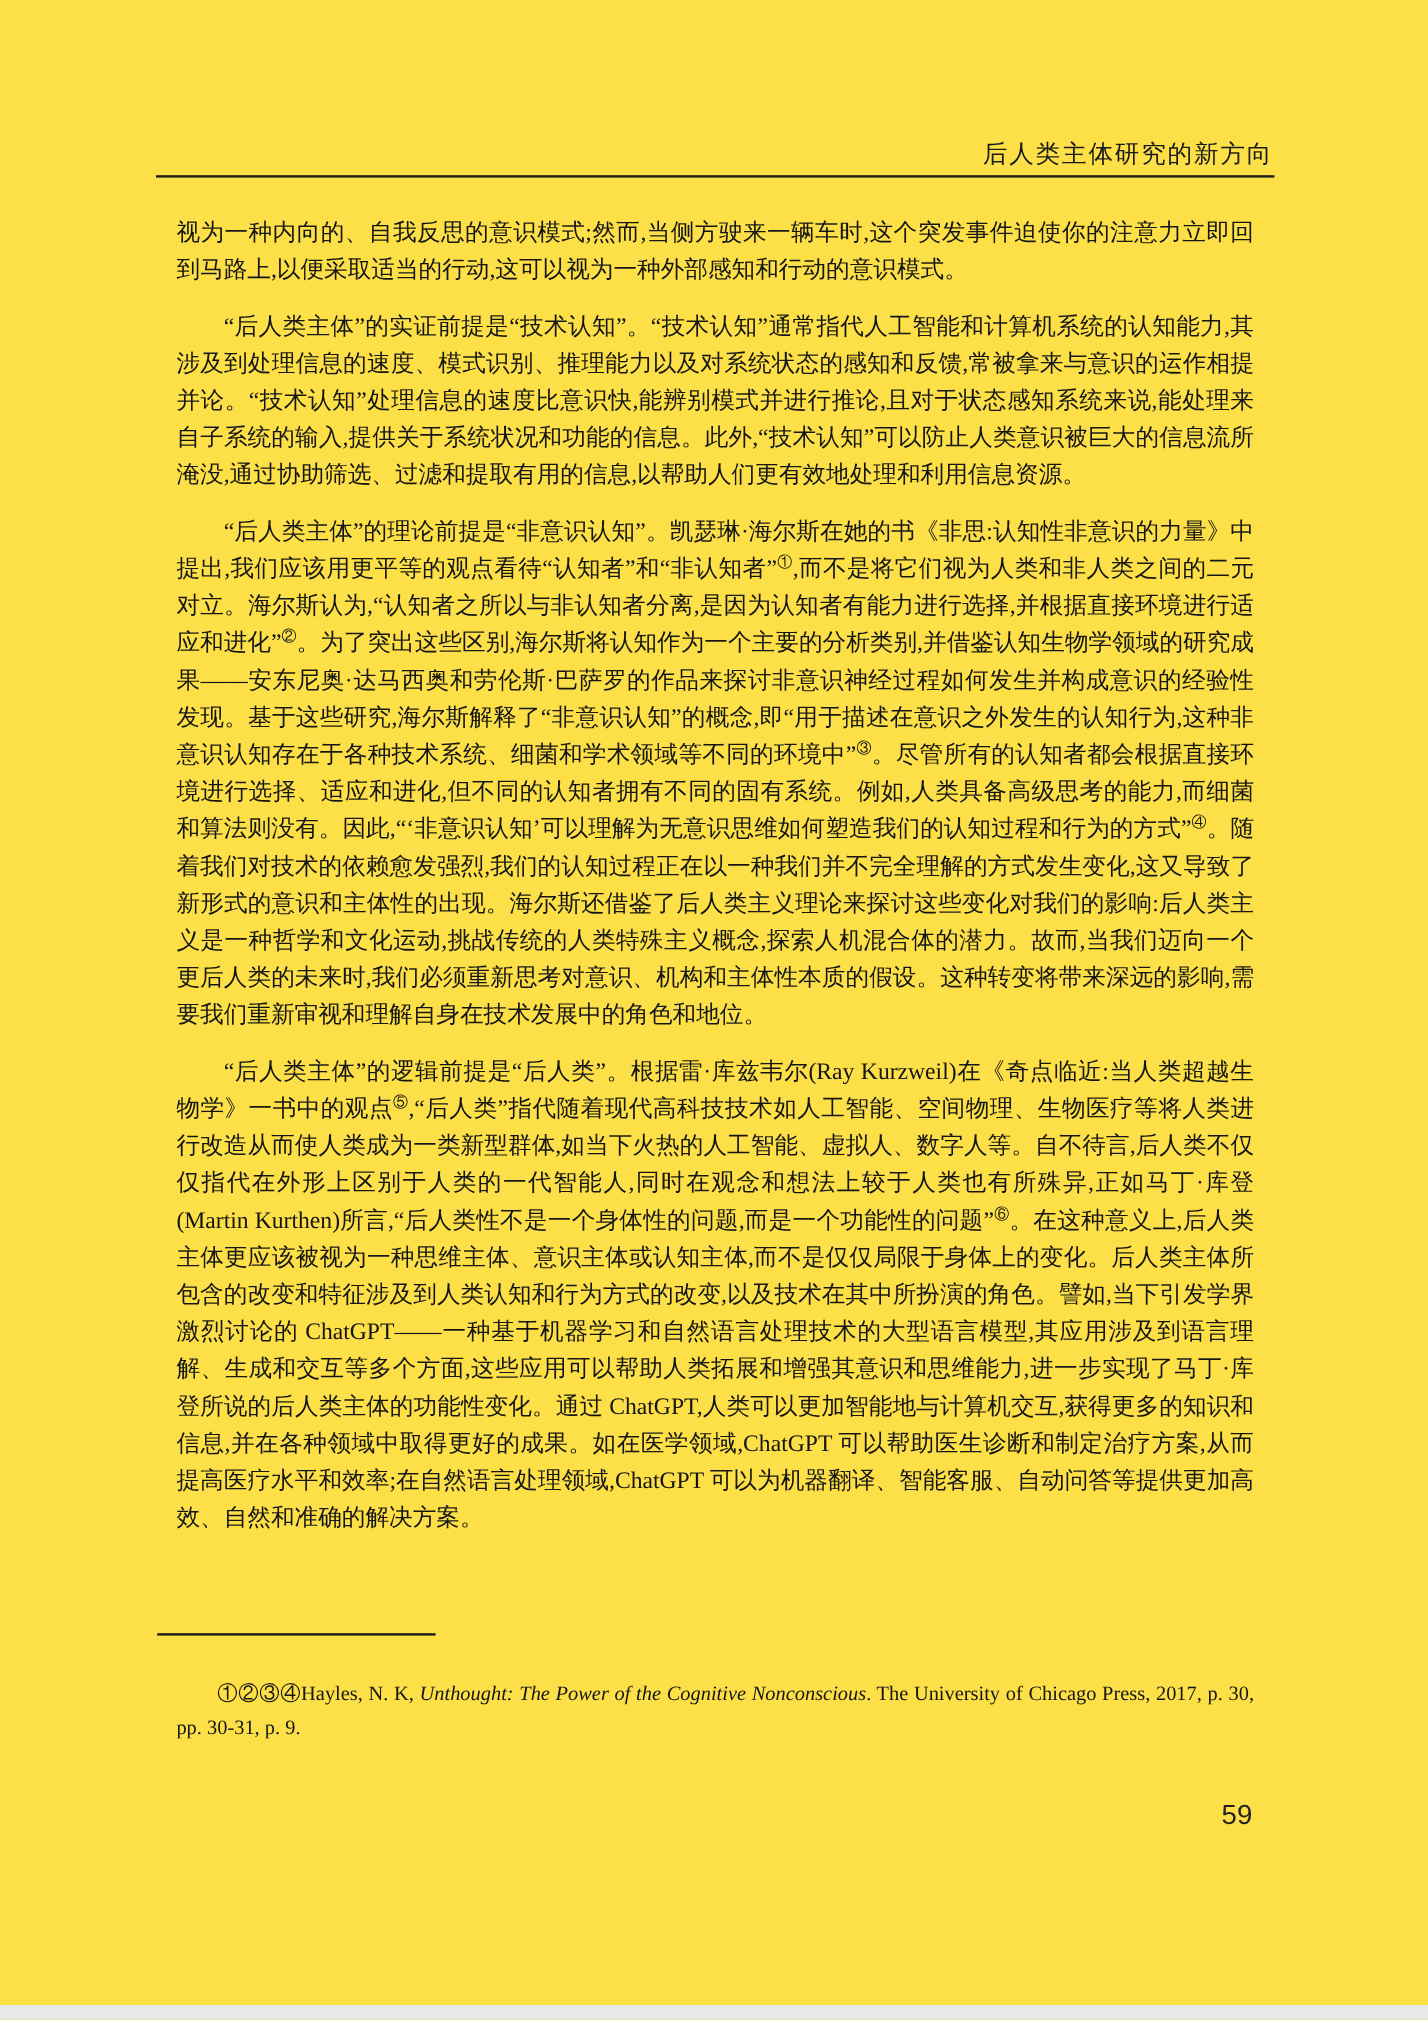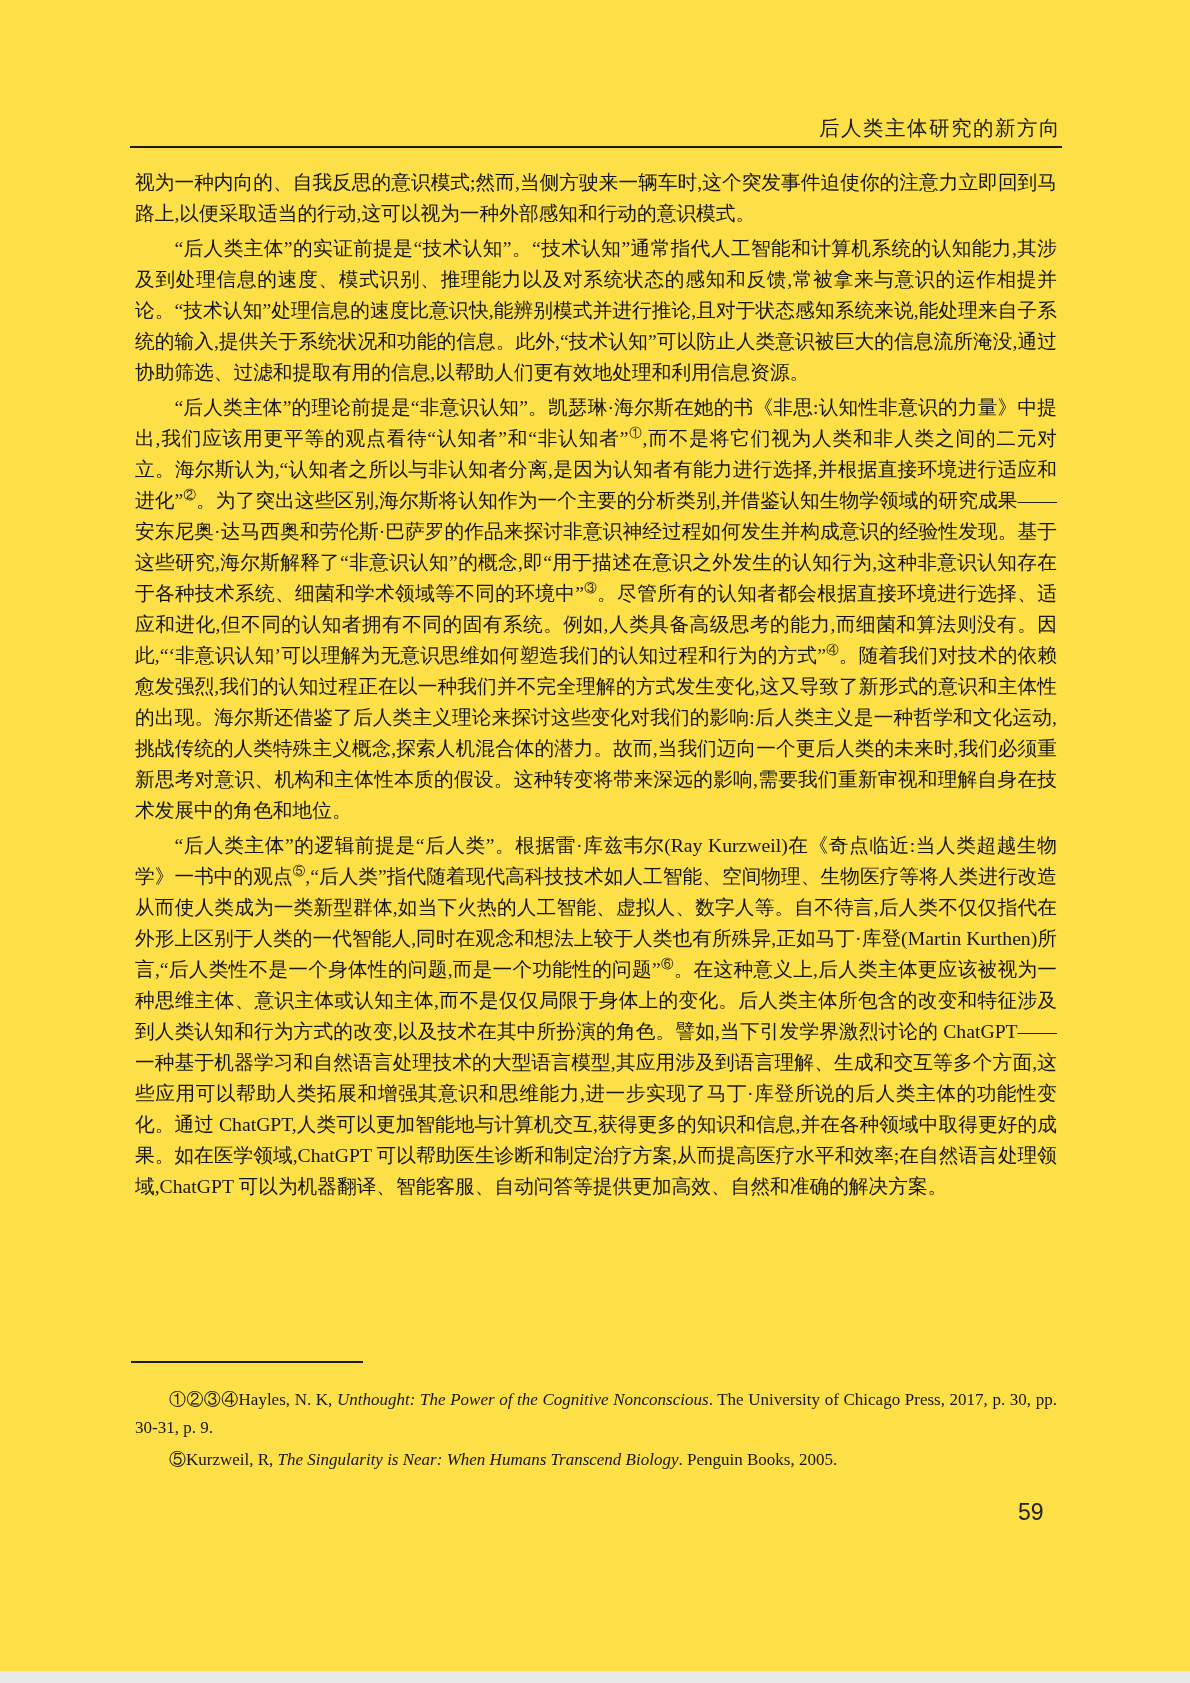--- a/index.html
+++ b/index.html
@@ -21,37 +21,37 @@
   }
   .header-rule{
     position:absolute;top:146px;left:130px;width:932px;height:2px;
     background:#1c1c1c;
   }
   .body-text{
     position:absolute;top:163px;left:131px;width:930px;
     font-size:19.7px;line-height:31px;
     text-align:justify;text-justify:inter-ideograph;
   }
-  .body-text p{margin:4px;}
+  .body-text p{margin:16px;}
   .body-text p.indent{text-indent:2em;}
   sup.fn{
     font-size:12.5px;
     vertical-align:super;
     line-height:0;
   }
   .footnote-sep{
     position:absolute;top:1361px;left:131px;width:232px;height:2px;
     background:#1c1c1c;
   }
   .footnotes{
     position:absolute;top:1382px;left:131px;width:930px;
     font-size:17px;line-height:28px;
     text-align:justify;text-justify:inter-ideograph;
   }
-  .footnotes p{margin:4px;text-indent:2em;}
+  .footnotes p{margin:16px;text-indent:2em;}
   .footnotes .it{font-style:italic;}
   .page-number{
     position:absolute;top:1499px;left:1018px;
     font-size:23px;
     font-family:"Liberation Sans","DejaVu Sans",sans-serif;
     color:#222;
   }
 </style>
 </head>
 <body>
@@ -65,17 +65,16 @@
       <p>视为一种内向的、自我反思的意识模式;然而,当侧方驶来一辆车时,这个突发事件迫使你的注意力立即回到马路上,以便采取适当的行动,这可以视为一种外部感知和行动的意识模式。</p>
       <p class="indent">“后人类主体”的实证前提是“技术认知”。“技术认知”通常指代人工智能和计算机系统的认知能力,其涉及到处理信息的速度、模式识别、推理能力以及对系统状态的感知和反馈,常被拿来与意识的运作相提并论。“技术认知”处理信息的速度比意识快,能辨别模式并进行推论,且对于状态感知系统来说,能处理来自子系统的输入,提供关于系统状况和功能的信息。此外,“技术认知”可以防止人类意识被巨大的信息流所淹没,通过协助筛选、过滤和提取有用的信息,以帮助人们更有效地处理和利用信息资源。</p>
       <p class="indent">“后人类主体”的理论前提是“非意识认知”。凯瑟琳·海尔斯在她的书《非思:认知性非意识的力量》中提出,我们应该用更平等的观点看待“认知者”和“非认知者”<sup class="fn">①</sup>,而不是将它们视为人类和非人类之间的二元对立。海尔斯认为,“认知者之所以与非认知者分离,是因为认知者有能力进行选择,并根据直接环境进行适应和进化”<sup class="fn">②</sup>。为了突出这些区别,海尔斯将认知作为一个主要的分析类别,并借鉴认知生物学领域的研究成果——安东尼奥·达马西奥和劳伦斯·巴萨罗的作品来探讨非意识神经过程如何发生并构成意识的经验性发现。基于这些研究,海尔斯解释了“非意识认知”的概念,即“用于描述在意识之外发生的认知行为,这种非意识认知存在于各种技术系统、细菌和学术领域等不同的环境中”<sup class="fn">③</sup>。尽管所有的认知者都会根据直接环境进行选择、适应和进化,但不同的认知者拥有不同的固有系统。例如,人类具备高级思考的能力,而细菌和算法则没有。因此,“‘非意识认知’可以理解为无意识思维如何塑造我们的认知过程和行为的方式”<sup class="fn">④</sup>。随着我们对技术的依赖愈发强烈,我们的认知过程正在以一种我们并不完全理解的方式发生变化,这又导致了新形式的意识和主体性的出现。海尔斯还借鉴了后人类主义理论来探讨这些变化对我们的影响:后人类主义是一种哲学和文化运动,挑战传统的人类特殊主义概念,探索人机混合体的潜力。故而,当我们迈向一个更后人类的未来时,我们必须重新思考对意识、机构和主体性本质的假设。这种转变将带来深远的影响,需要我们重新审视和理解自身在技术发展中的角色和地位。</p>
       <p class="indent">“后人类主体”的逻辑前提是“后人类”。根据雷·库兹韦尔(Ray Kurzweil)在《奇点临近:当人类超越生物学》一书中的观点<sup class="fn">⑤</sup>,“后人类”指代随着现代高科技技术如人工智能、空间物理、生物医疗等将人类进行改造从而使人类成为一类新型群体,如当下火热的人工智能、虚拟人、数字人等。自不待言,后人类不仅仅指代在外形上区别于人类的一代智能人,同时在观念和想法上较于人类也有所殊异,正如马丁·库登(Martin Kurthen)所言,“后人类性不是一个身体性的问题,而是一个功能性的问题”<sup class="fn">⑥</sup>。在这种意义上,后人类主体更应该被视为一种思维主体、意识主体或认知主体,而不是仅仅局限于身体上的变化。后人类主体所包含的改变和特征涉及到人类认知和行为方式的改变,以及技术在其中所扮演的角色。譬如,当下引发学界激烈讨论的 ChatGPT——一种基于机器学习和自然语言处理技术的大型语言模型,其应用涉及到语言理解、生成和交互等多个方面,这些应用可以帮助人类拓展和增强其意识和思维能力,进一步实现了马丁·库登所说的后人类主体的功能性变化。通过 ChatGPT,人类可以更加智能地与计算机交互,获得更多的知识和信息,并在各种领域中取得更好的成果。如在医学领域,ChatGPT 可以帮助医生诊断和制定治疗方案,从而提高医疗水平和效率;在自然语言处理领域,ChatGPT 可以为机器翻译、智能客服、自动问答等提供更加高效、自然和准确的解决方案。</p>
     </div>
 
   <div class="footnote-sep"></div>
 
   <div class="footnotes">
       <p><span>①②③④Hayles, N. K, </span><span class="it">Unthought: The Power of the Cognitive Nonconscious</span><span>. The University of Chicago Press, 2017, p. 30, pp. 30-31, p. 9.</span></p>
-      <p><span>⑤Kurzweil, R, </span><span class="it">The Singularity is Near: When Humans Transcend Biology</span><span>. Penguin Books, 2005.</span></p>
     </div>
 
   <div class="page-number">59</div>
 </div>
 
 </body></html>

